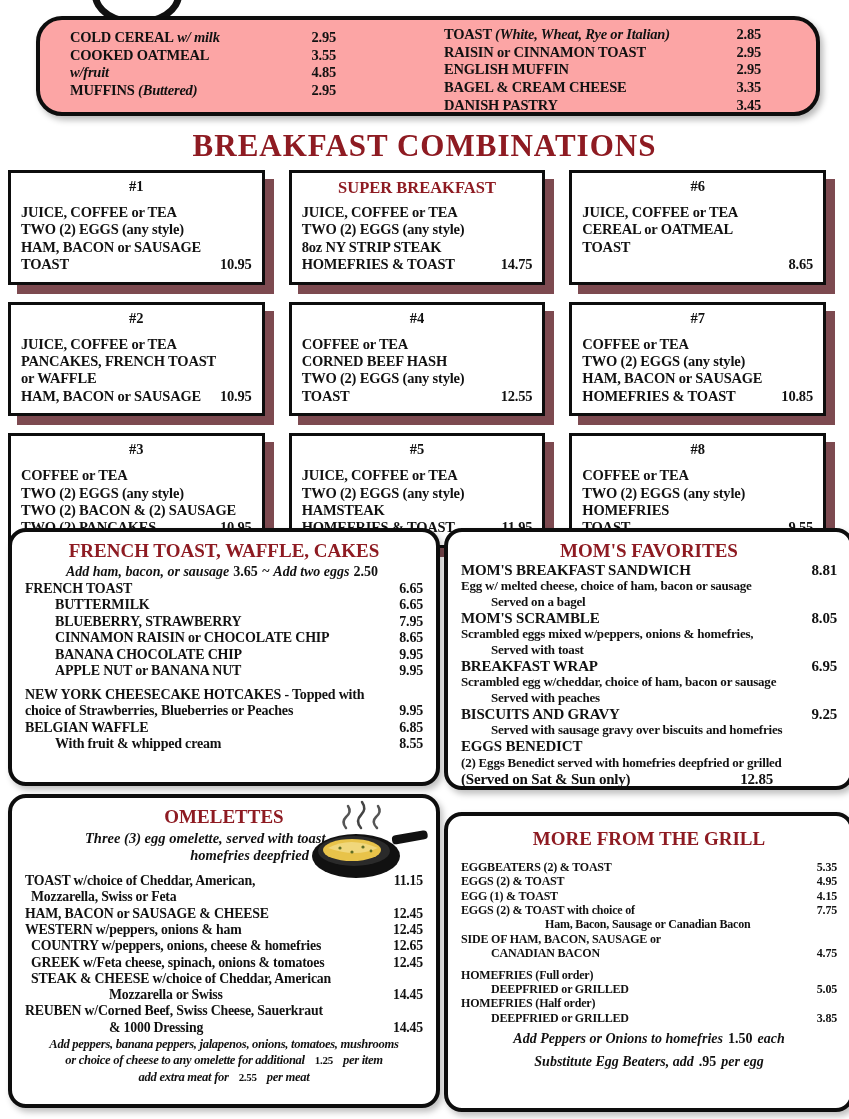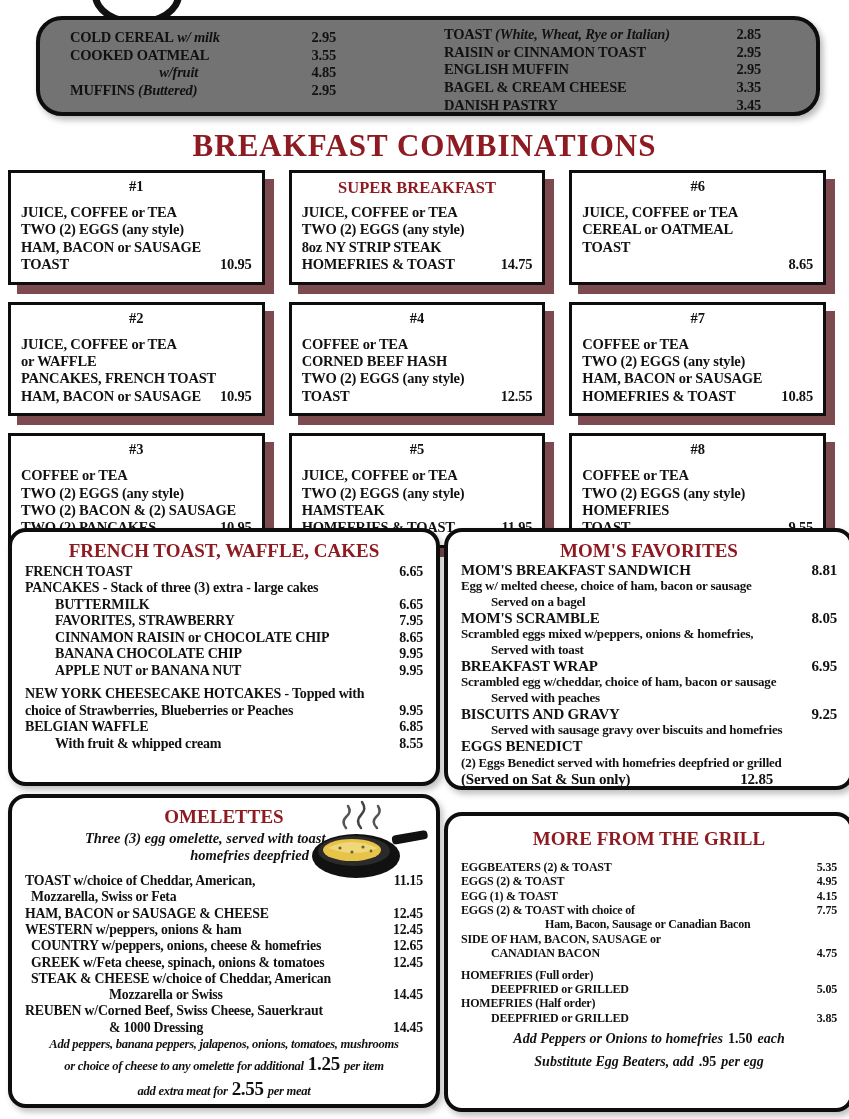--- a/index.html
+++ b/index.html
@@ -13,34 +13,34 @@
     color:#111;
   }
   
   .logo-arc{
     position:absolute;left:92px;top:-36px;width:76px;height:48px;
     border:7px solid #111;border-radius:50%;background:#fff;
   }
   
   .top-box{
     position:absolute;left:36px;top:16px;width:784px;height:100px;
-    border:4px solid #0d0d0d;border-radius:26px;background:#737373;
+    border:4px solid #0d0d0d;border-radius:26px;background:#fca5a5;
     box-shadow:3px 4px 6px rgba(0,0,0,.28);
     box-sizing:border-box;
     display:grid;grid-template-columns:1fr 1fr;
   }
   .top-left{padding:9px 92px 0 30px;}
   .top-right{padding:6px 55px 0 16px;}
   
   .row{display:flex;align-items:baseline;font-size:14px;line-height:1.17;min-height:1.17em;letter-spacing:-0.2px;}
   .row .lbl{white-space:nowrap;}
   .row .n{font-style:italic;}
   .row .prc{margin-left:auto;padding-left:8px;white-space:nowrap;}
   .top-box .row{font-size:14.5px;line-height:1.22;}
-  .ralign .lbl{flex:1;text-align:center;padding-right:16px;}
+  .ralign .lbl{flex:1;text-align:left;padding-right:16px;}
   .ind05{padding-left:6px;}
   .ind1{padding-left:30px;}
   .ind2{padding-left:84px;}
   .mt{margin-top:7px;}
   .pmid .prc{margin-right:64px;}
   
   .main-heading{
     position:absolute;top:128px;left:0;width:100%;
     text-align:center;font-size:31px;letter-spacing:1px;
     color:#8e1b22;
@@ -84,21 +84,21 @@
   .box-moms .desc{font-size:13px;}
   .box-moms .box-header{margin-bottom:0;}
   .box-grill .row{font-size:12px;line-height:1.2;}
   .box-grill .box-header{margin:4px 0 10px;}
   .box-french .row{line-height:1.18;}
   .box-omelettes .row{font-size:13.8px;line-height:1.18;}
   .om-sub{ text-align:left;font-style:italic;font-size:14.5px;line-height:1.15;padding-left:60px;}
   .om-sub2{padding-left:110px;margin-bottom:10px;text-align:center;}
   .cyo-header{text-align:center;color:#8e1b22;font-size:17.5px;margin-top:2px;}
   .cyo-line{text-align:center;font-style:italic;font-size:12.6px;line-height:1.3;letter-spacing:-0.3px;}
-  .cyo-line .t{font-style:normal;font-size:19px;margin:0 4px;}
+  .cyo-line .t{font-style:normal;font-size:11px;margin:0 10px;}
   .grill-note{margin-top:6px;font-size:14px;}
   .grill-note .n{font-style:italic;}
   .grill-note .t{margin:0 5px;}
   .pan{position:absolute;top:2px;right:6px;width:130px;height:86px;}
 </style>
 </head>
 <body>
 
 <div class="page">
 
@@ -237,26 +237,26 @@
 
     <div class="combo">
       <div class="combo-title">#2</div>
       <div>
         <div class="row">
           <span class="lbl"><span class="t">JUICE, COFFEE or TEA</span></span>
           <span class="prc"></span>
         </div>
 
         <div class="row">
+          <span class="lbl"><span class="t">PANCAKES, FRENCH TOAST</span></span>
+          <span class="prc"></span>
+        </div>
+
+        <div class="row">
           <span class="lbl"><span class="t">or WAFFLE</span></span>
-          <span class="prc"></span>
-        </div>
-
-        <div class="row">
-          <span class="lbl"><span class="t">PANCAKES, FRENCH TOAST</span></span>
           <span class="prc"></span>
         </div>
 
         <div class="row">
           <span class="lbl"><span class="t">HAM, BACON or SAUSAGE</span></span>
           <span class="prc">10.95</span>
         </div>
       </div>
     </div>
 
@@ -386,38 +386,37 @@
     </div>
 
   </div>
 
   <div class="sections">
 
     <div class="col-left">
 
       <div class="box box-french">
         <div class="box-header">FRENCH TOAST, WAFFLE, CAKES</div>
+        <div class="note-line">
+          <span class="n">Add ham, bacon, or sausage</span><span class="t">3.65</span><span class="n">~</span> <span class="n">Add two eggs</span><span class="t">2.50</span>
+        </div>
         <div>
           <div class="row">
             <span class="lbl"><span class="t">FRENCH TOAST</span></span>
             <span class="prc">6.65</span>
           </div>
 
-          <div class="row">
-            <span class="lbl"><span class="t">PANCAKES - Stack of three (3) extra - large cakes</span></span>
-            <span class="prc"></span>
-          </div>
 
           <div class="row ind1">
             <span class="lbl"><span class="t">BUTTERMILK</span></span>
             <span class="prc">6.65</span>
           </div>
 
           <div class="row ind1">
-            <span class="lbl"><span class="t">FAVORITES, STRAWBERRY</span></span>
+            <span class="lbl"><span class="t">BLUEBERRY, STRAWBERRY</span></span>
             <span class="prc">7.95</span>
           </div>
 
           <div class="row ind1">
             <span class="lbl"><span class="t">CINNAMON RAISIN or CHOCOLATE CHIP</span></span>
             <span class="prc">8.65</span>
           </div>
 
           <div class="row ind1">
             <span class="lbl"><span class="t">BANANA CHOCOLATE CHIP</span></span>

